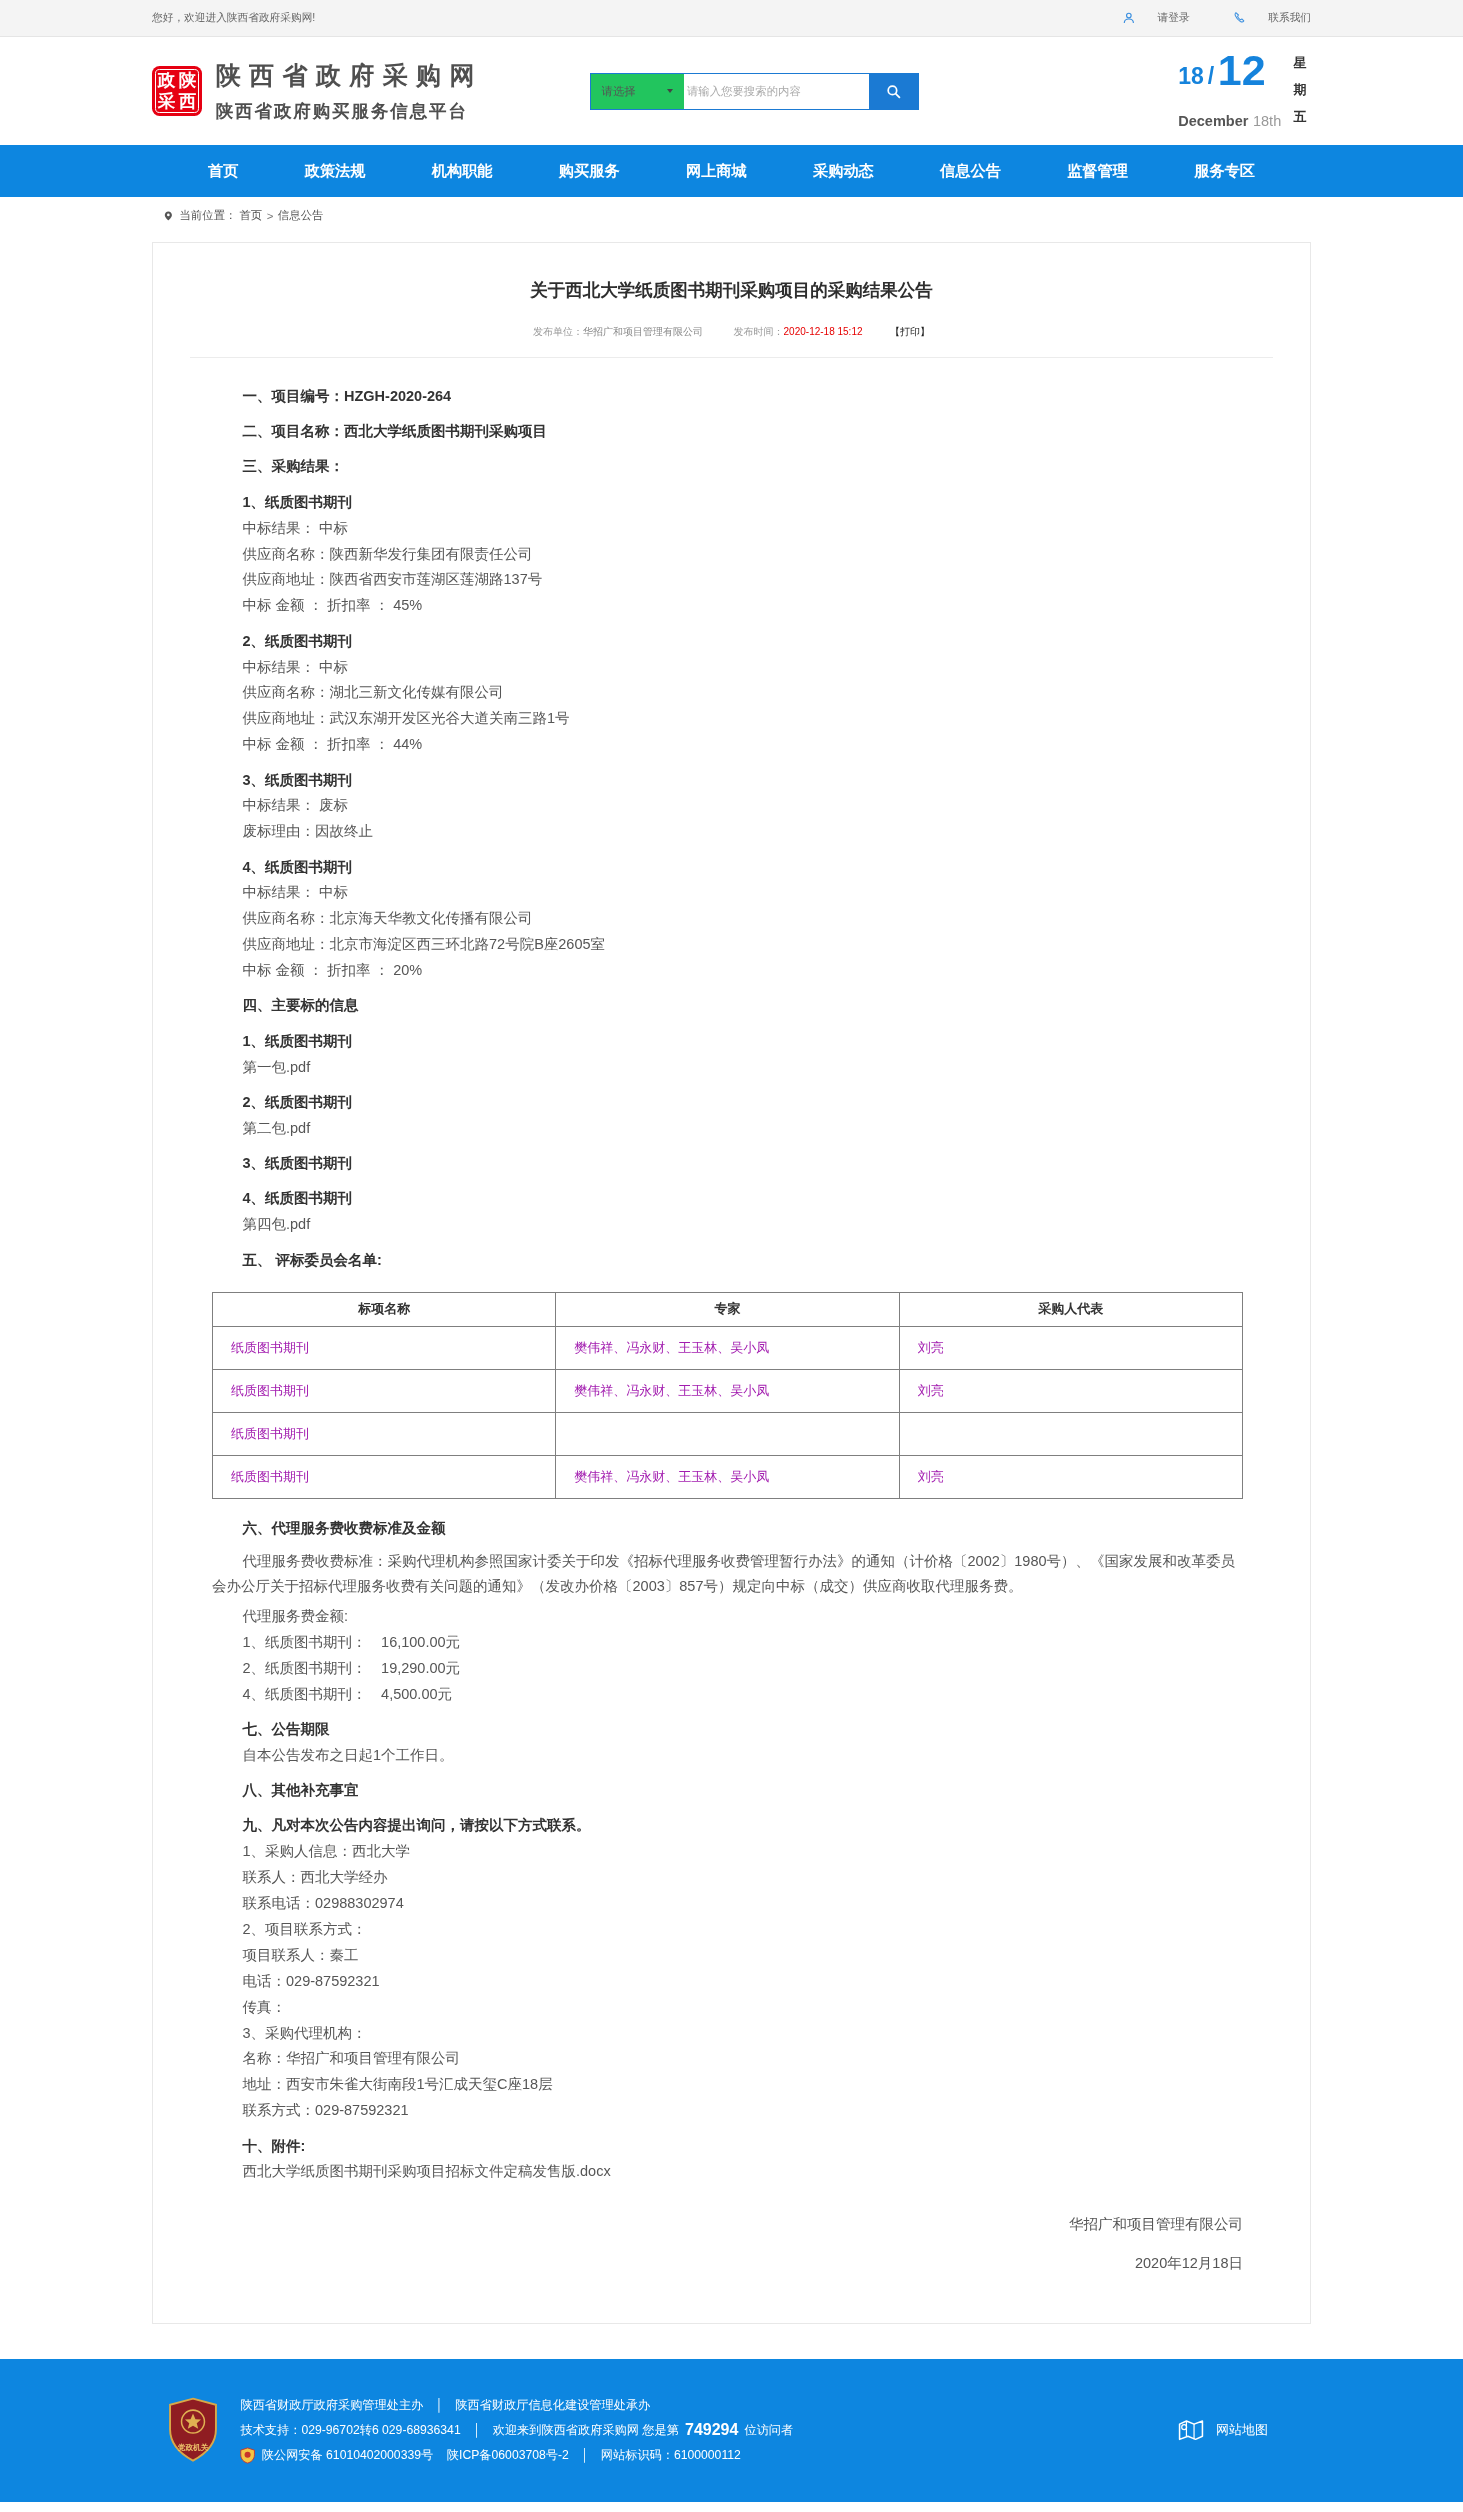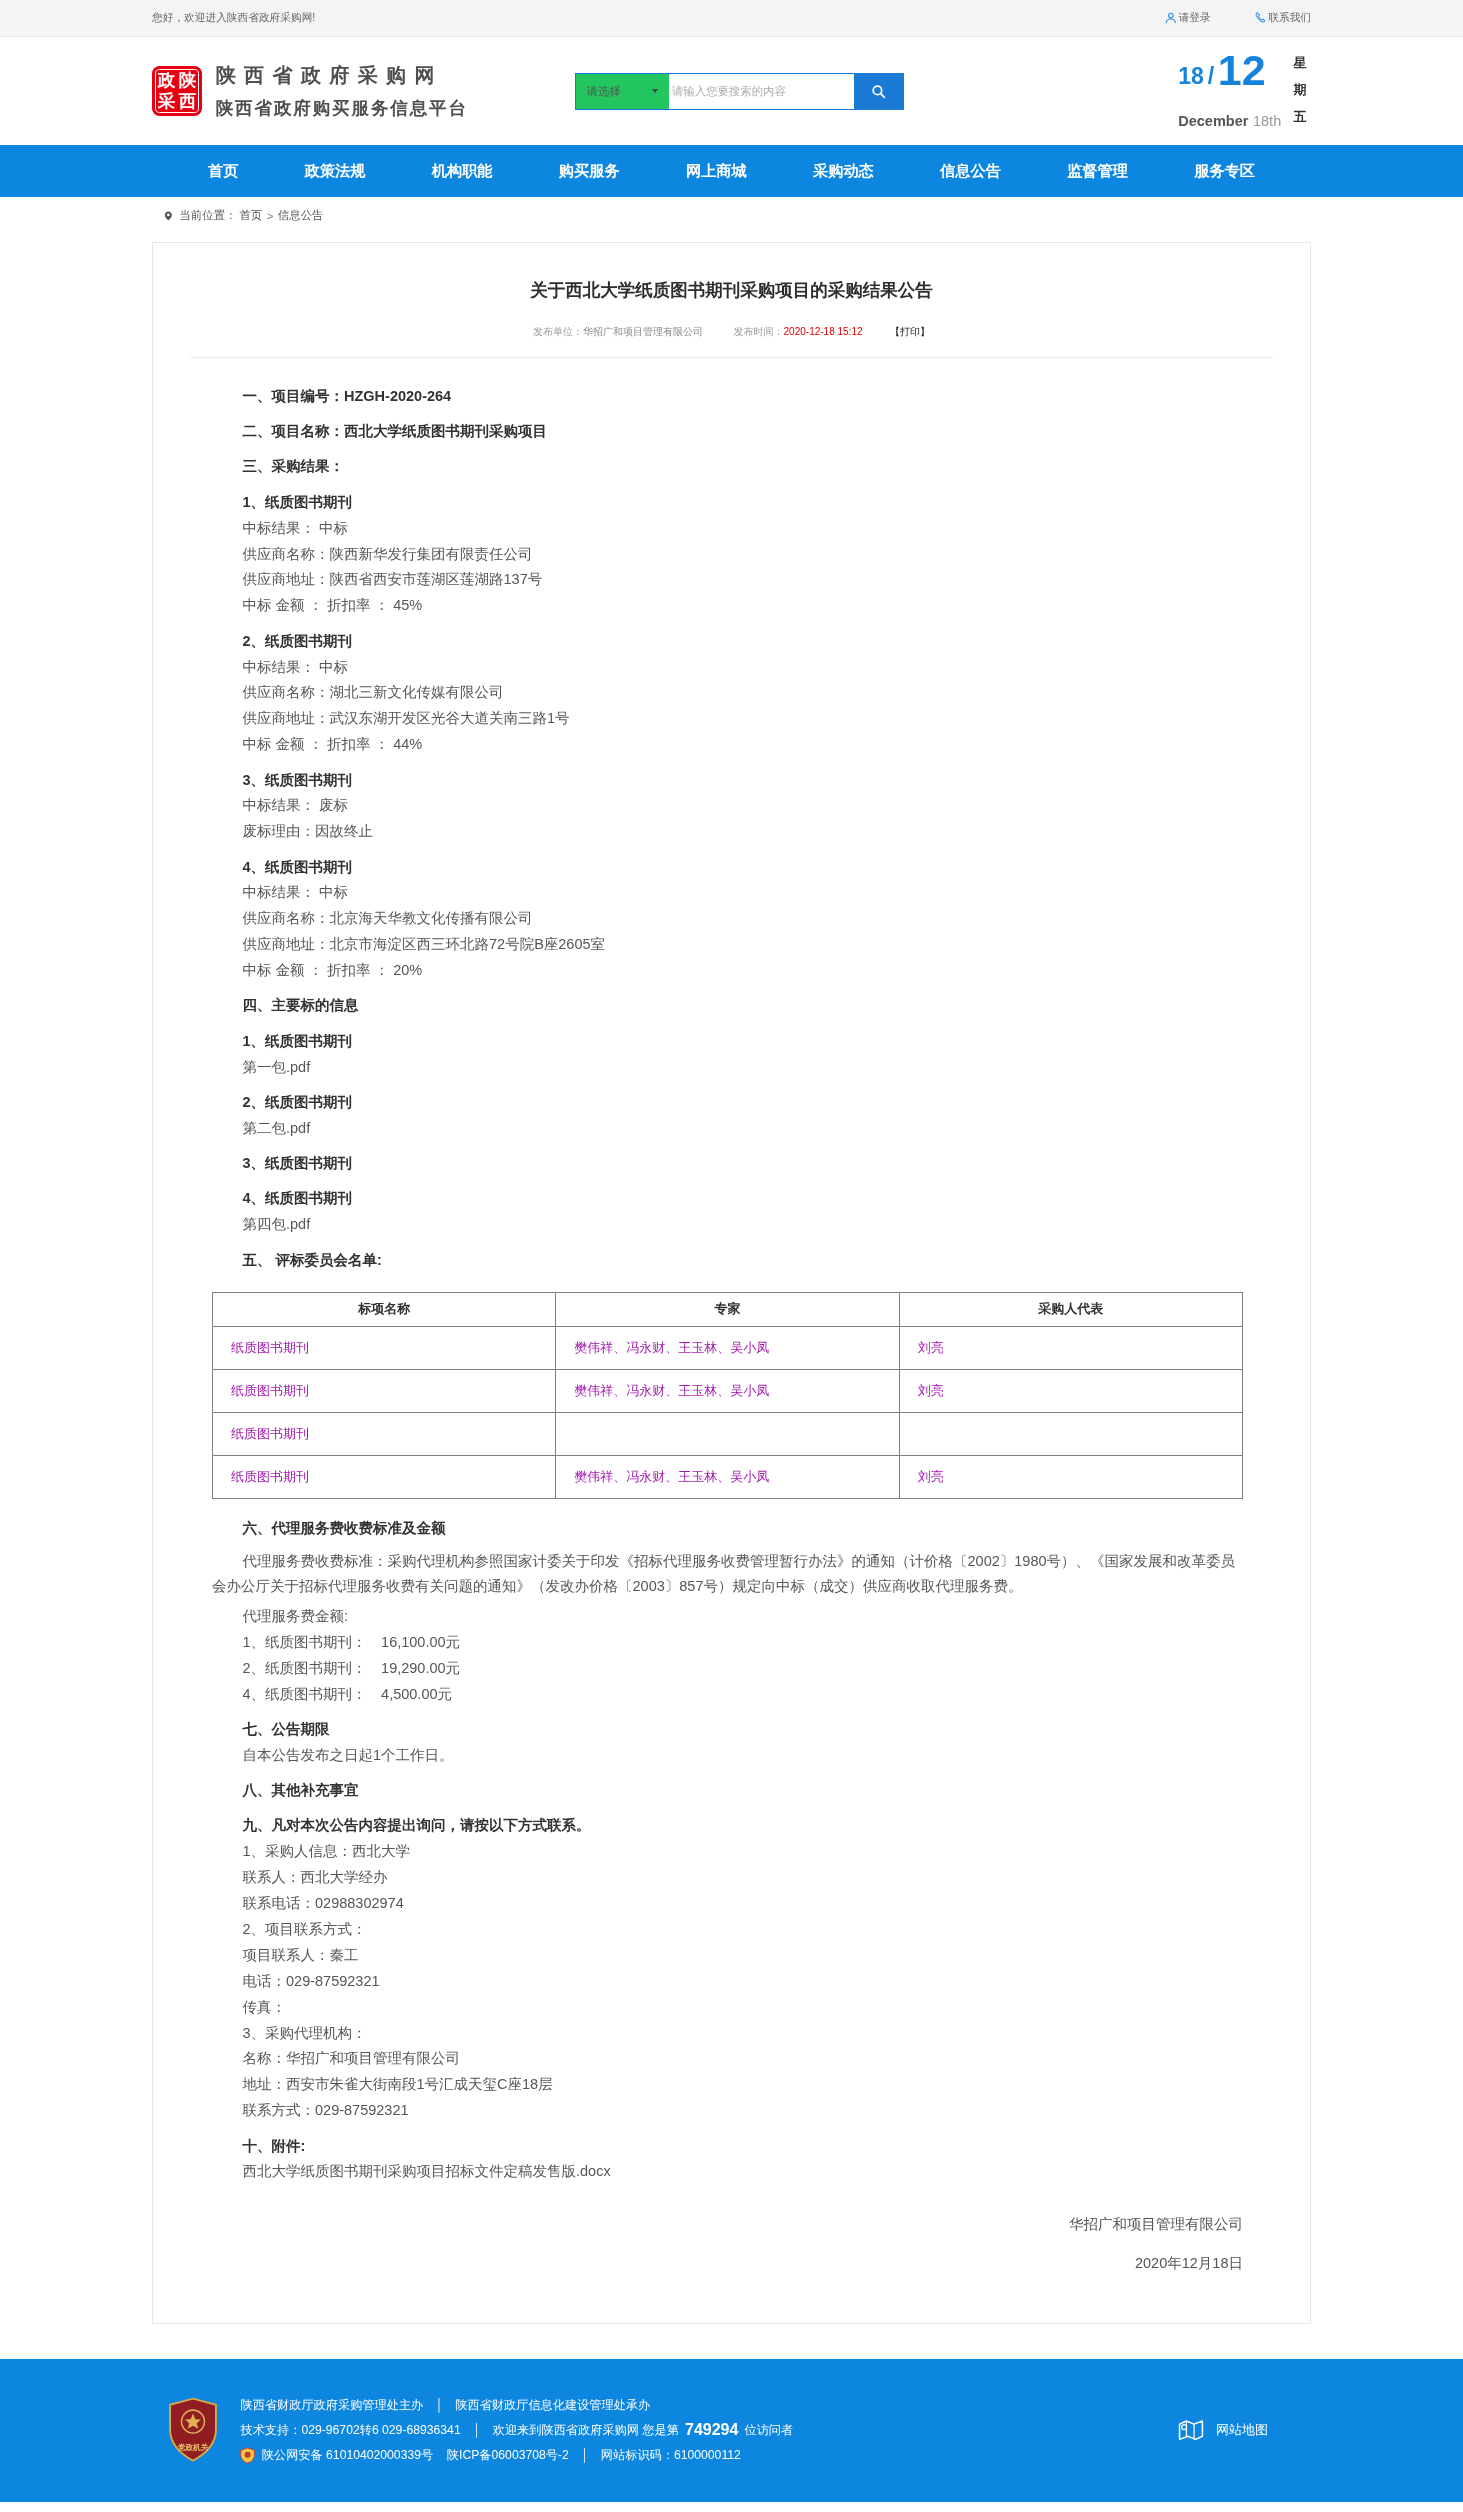--- a/index.html
+++ b/index.html
@@ -3,31 +3,31 @@
 <meta charset="utf-8">
 <style>
   * { box-sizing: border-box; margin: 0; padding: 0; }
   html,body { background:#fff; font-family:"Liberation Sans","DejaVu Sans",sans-serif; }
   .container { width:1159px; margin:0 auto; }
 
   
   .topbar { background:#f4f4f4; border-bottom:0.8px solid #e5e5e5; height:37px; font-size:10.7px; color:#666; }
   .topbar-inner { display:flex; justify-content:space-between; align-items:center; height:100%; }
   .topbar-right { display:flex; gap:43px; }
-  .top-link { display:flex; align-items:flex-start; gap:1px; color:#666; cursor:pointer; text-decoration:none; }
+  .top-link { display:flex; align-items:flex-start; gap:22px; color:#666; cursor:pointer; text-decoration:none; }
 
   
   .header { height:108px; background:#fff; }
   .header-inner { display:flex; align-items:center; height:100%; }
   .brand { display:flex; align-items:center; }
   .logo { background:#e60012; border-radius:7.6px; padding:3px; cursor:pointer; }
   .logo-inner { border:1.5px solid #fff; border-radius:4.6px; width:44px; height:44px; display:grid;
     grid-template-columns:1fr 1fr; place-items:center; color:#fff; font-weight:bold; font-size:17.5px; line-height:1; }
   .brand-text { margin-left:13.7px; color:#4f4f4f; }
-  .site-title { font-size:20px; font-weight:bold; letter-spacing:8.4px; }
+  .site-title { font-size:25px; font-weight:bold; letter-spacing:8.4px; }
   .site-subtitle { font-size:17.5px; font-weight:bold; letter-spacing:1.9px; margin-top:6.1px; }
   .search { display:flex; border:1.5px solid #1b7ad3; height:37px; width:329px; margin-left:107px; background:#22c55e; }
   .search-select { width:93px; display:flex; align-items:center; padding-left:10.7px; font-size:11.4px; color:#555; cursor:pointer; }
   .search-select span { flex:1; }
   .caret { width:0; height:0; border-left:3.8px solid transparent; border-right:3.8px solid transparent;
     border-top:4.6px solid #444; margin-right:10.7px; }
   .search-input { flex:1; border:none; outline:none; font-size:11.4px; color:#333; padding-left:3px; }
   .search-input::placeholder { color:#aaa; }
   .search-btn { width:49px; background:#1b7ad3; border:none; display:flex; align-items:center; justify-content:center; cursor:pointer; }
   .datebox { margin-left:auto; display:flex; gap:12.2px; margin-right:4.6px; }

